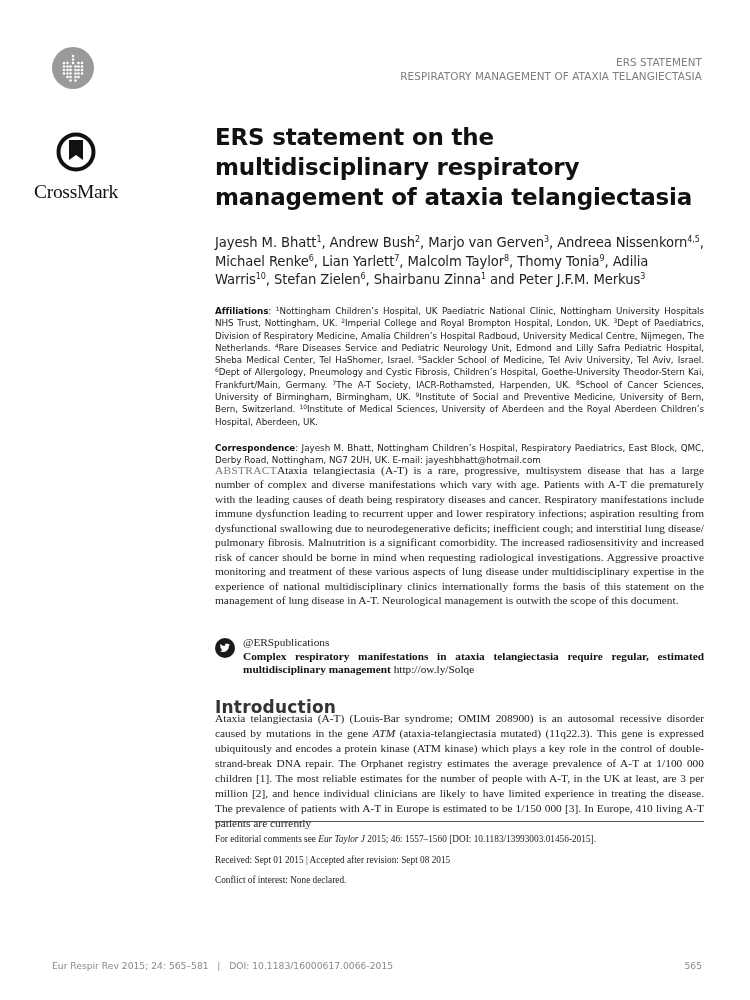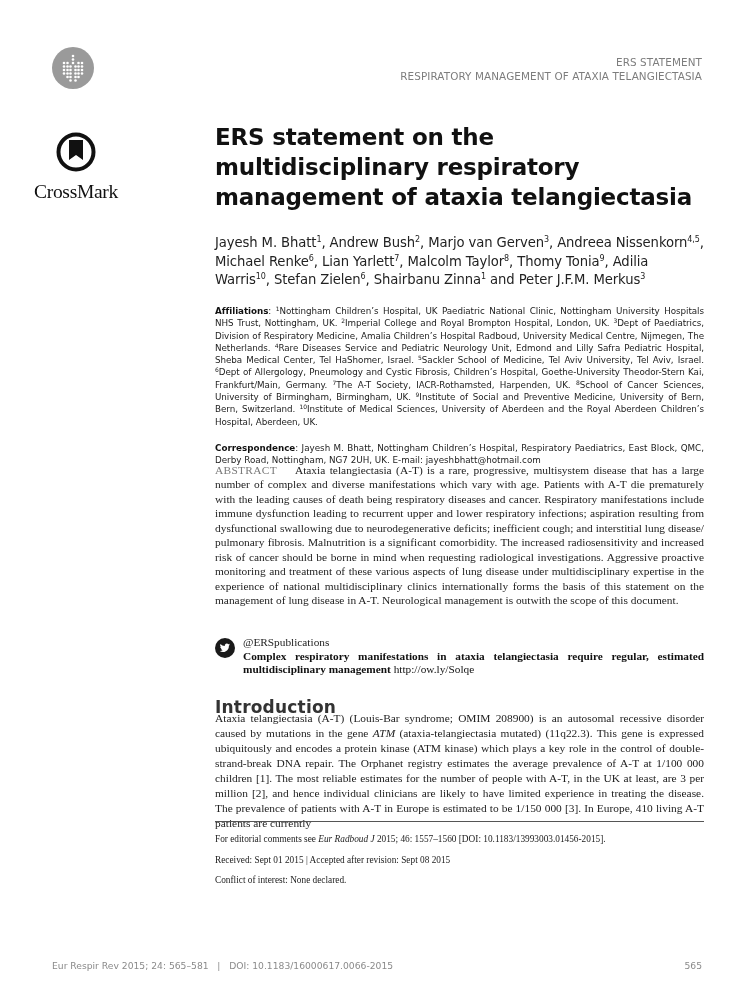--- a/index.html
+++ b/index.html
@@ -23,21 +23,21 @@
   .authors { top: 234px; font-size: 13.2px; line-height: 18.5px; color: #222; letter-spacing: -0.1px; }
   .authors sup { font-size: 8px; vertical-align: 5px; line-height: 0; }
 
   .affil { top: 305px; font-size: 8.75px; line-height: 12.3px; color: #222; text-align: justify; letter-spacing: -0.05px; }
   .affil b, .corr b { font-weight: bold; color: #111; }
   .affil sup { font-size: 6px; vertical-align: 3.5px; line-height: 0; }
 
   .corr { top: 430px; font-size: 8.75px; line-height: 12.3px; color: #222; text-align: justify; margin-top: 12px; }
 
   .abstract { top: 463px; font-size: 11.4px; line-height: 14.45px; color: #222; text-align: justify; }
-  .abstract-label { color: #7a7a7a; letter-spacing: 0.3px; margin-right: 18px; }
+  .abstract-label { color: #7a7a7a; letter-spacing: 0.3px; margin-right: 0; }
 
   .tweet { top: 636px; }
   .tweet-icon { position: absolute; left: 0; top: 2px; width: 20px; height: 20px; border-radius: 50%; background: #1a1a1a; }
   .tweet-body { position: absolute; left: 28px; top: 0; width: 461px; font-size: 11.3px; line-height: 13.5px; }
   .tweet-handle { color: #222; }
   .tweet-text { font-weight: bold; text-align: justify; color: #111; }
   .tweet-link { font-weight: normal; margin-top: 46px; }
 
   .intro-head { top: 697px; font-size: 17px; font-weight: bold; color: #333; letter-spacing: 0.2px; }
   .intro { top: 711px; font-size: 11.4px; line-height: 15px; color: #222; text-align: justify; }
@@ -135,21 +135,21 @@
 </div>
 
 <div class="content intro-head sans">Introduction</div>
 <div class="content intro serif">
   <span>Ataxia telangiectasia (A-T) (Louis-Bar syndrome; OMIM 208900) is an autosomal recessive disorder caused by mutations in the gene </span><i>ATM</i><span> (ataxia-telangiectasia mutated) (11q22.3). This gene is expressed ubiquitously and encodes a protein kinase (ATM kinase) which plays a key role in the control of double-strand-break DNA repair. The Orphanet registry estimates the average prevalence of A-T at 1/100 000 children [1]. The most reliable estimates for the number of people with A-T, in the UK at least, are 3 per million [2], and hence individual clinicians are likely to have limited experience in treating the disease. The prevalence of patients with A-T in Europe is estimated to be 1/150 000 [3]. In Europe, 410 living A-T patients are currently</span>
 </div>
 
 <div class="rule"></div>
 
 <div class="content notes serif">
-  <p><span>For editorial comments see </span><i>Eur Radboud J</i><span> 2015; 46: 1557–1560 [DOI: 10.1183/13993003.01456-2015].</span></p>
+  <p><span>For editorial comments see </span><i>Eur Taylor J</i><span> 2015; 46: 1557–1560 [DOI: 10.1183/13993003.01456-2015].</span></p>
   <p>Received: Sept 01 2015 | Accepted after revision: Sept 08 2015</p>
   <p>Conflict of interest: None declared.</p>
 </div>
 
 <div class="footer sans">
   <span class="left"><span>Eur Respir Rev 2015; 24: 565–581</span>&nbsp;&nbsp;&nbsp;<span>|</span>&nbsp;&nbsp;&nbsp;<span>DOI: 10.1183/16000617.0066-2015</span></span>
   <span class="right">565</span>
 </div>
 
 </body></html>

